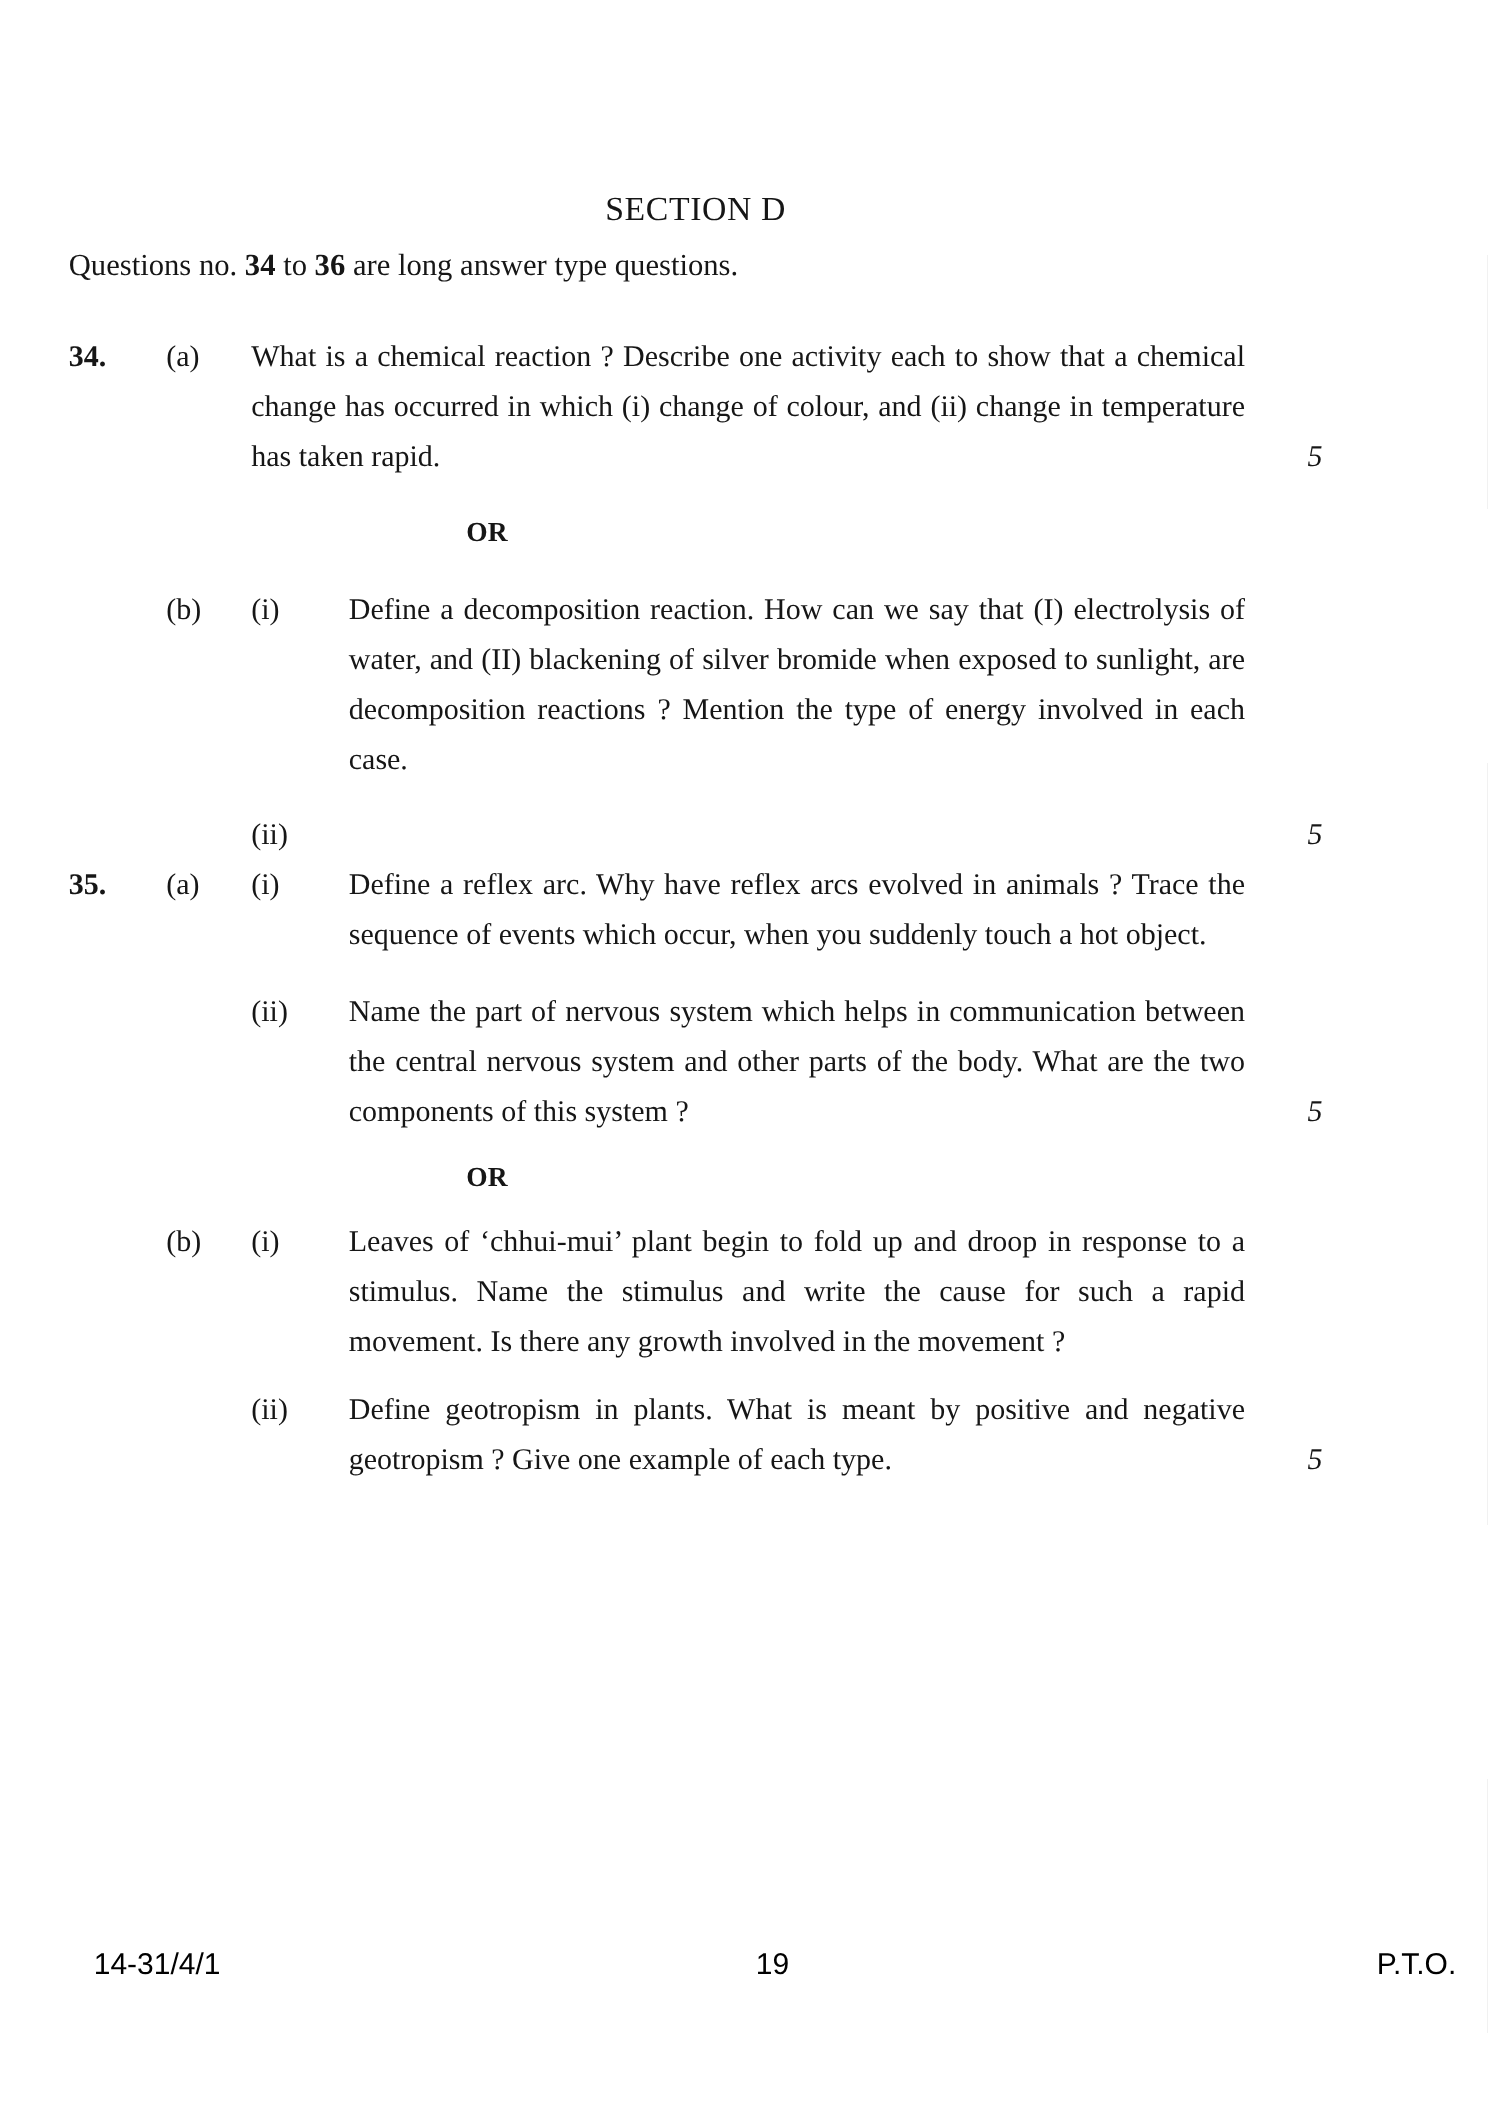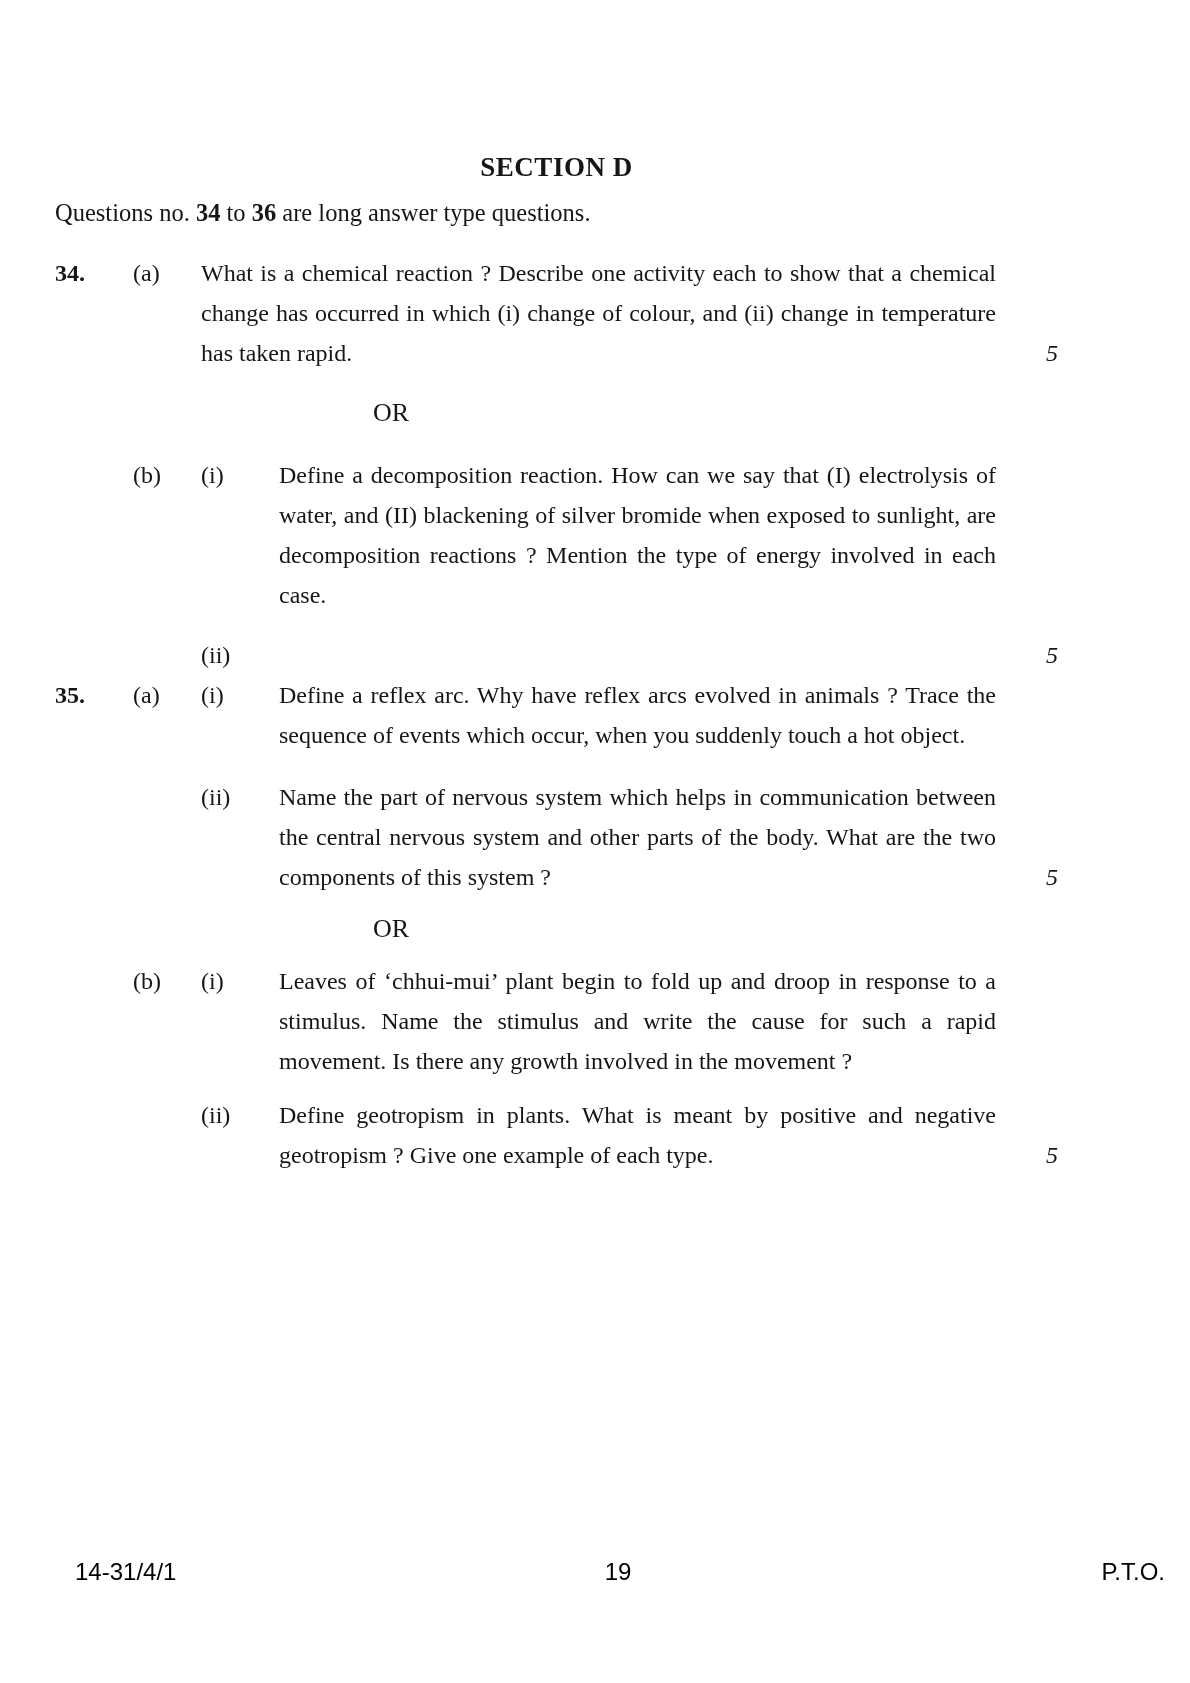--- a/index.html
+++ b/index.html
@@ -12,21 +12,21 @@
     color: #161616;
     font-family: "Liberation Serif", serif;
     overflow: hidden;
     box-sizing: border-box;
   }
   .content {
     padding: 152px 132px 0 55px; 
   }
   .section-title {
     text-align: center;
-    font-weight: bold;
+    font-weight: normal;
     font-size: 27px;
     letter-spacing: 0.5px;
     font-family: "Liberation Serif", serif;
   }
   .instruction {
     margin-top: 14px;
     font-size: 24.5px;
     line-height: 32px;
   }
   .instruction .b { font-weight: bold; }
@@ -44,28 +44,28 @@
   }
   .qrow .span-roman { grid-column: 3 / 5; }
   .qrow .marks  {
     grid-column: 5;
     font-style: italic;
     text-align: right;
     align-self: end;
   }
 
   .or-line {
-    font-weight: normal;
-    font-size: 26px;
+    font-weight: bold;
+    font-size: 22px;
     line-height: 32px;
     padding-left: 318px;
   }
 
   
-  .q34a      { margin-top: 24px; }
+  .q34a      { margin-top: 37px; }
   .or-1      { margin-top: 24px; }
   .q34b-i    { margin-top: 26px; }
   .q34b-ii   { margin-top: 20px; }
   .q35a-i    { }
   .q35a-ii   { margin-top: 22px; }
   .or-2      { margin-top: 16px; }
   .q35b-i    { margin-top: 16px; }
   .q35b-ii   { margin-top: 14px; }
 
   .footer {

